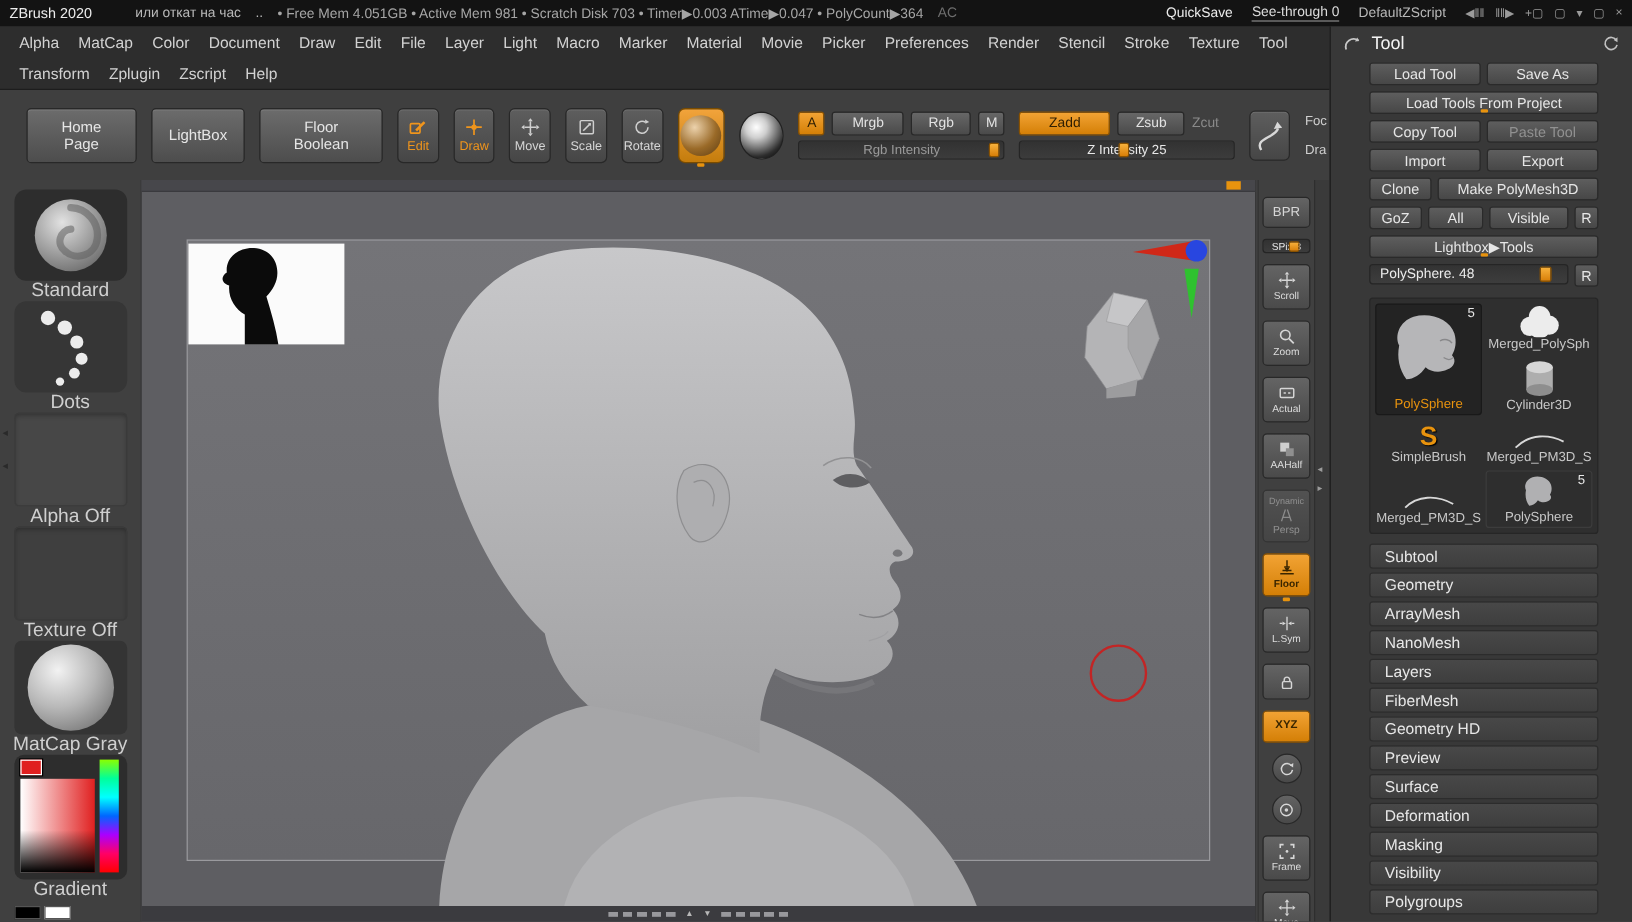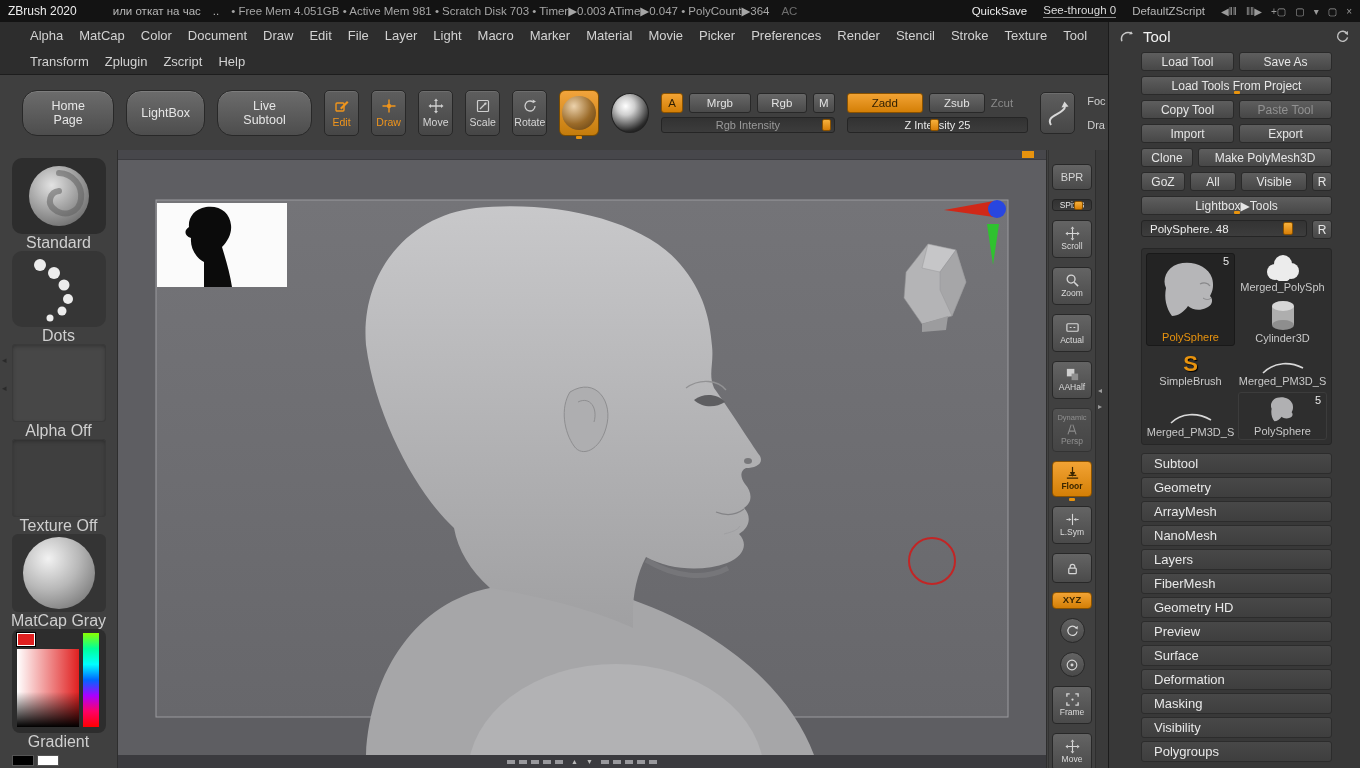--- a/index.html
+++ b/index.html
@@ -12,26 +12,26 @@
 .titlebar .stats{color:#a6a6a6}
 .titlebar .ac{color:#6e6e6e}
 .titlebar .right{margin-left:auto;display:flex;gap:16px;align-items:center}
 .titlebar .qs{color:#ececec}
 .titlebar .st{color:#dcdcdc;border-bottom:1px solid #8a8a8a;padding-bottom:1px}
 .winicons{display:flex;gap:9px;color:#9a9a9a;font-size:10px}
 .winicon{cursor:default}
 
 
 .menubar{position:absolute;left:0;top:22px;width:1108px;height:53px;background:#2d2d2d;border-bottom:1px solid #1d1d1d}
-.menu-row{display:flex;height:26px;align-items:center;padding-left:22px}
+.menu-row{display:flex;height:26px;align-items:center;padding-left:8px}
 .menu-item{padding:0 8px;font-size:13px;color:#d2d2d2;cursor:default}
 
 
 .topshelf{position:absolute;left:0;top:75px;width:1108px;height:75px;background:#3f3f3f;display:flex;align-items:center;padding-left:22px;gap:12px;overflow:hidden}
-.shelf-btn{height:46px;background:linear-gradient(#6c6c6c,#4d4d4d);border:1px solid #282828;border-radius:15px;display:flex;align-items:center;justify-content:center;font-size:12.5px;color:#e6e6e6;box-shadow:inset 0 1px 0 rgba(255,255,255,.12);padding:0 14px;cursor:default}
+.shelf-btn{height:46px;background:linear-gradient(#6c6c6c,#4d4d4d);border:1px solid #282828;border-radius:4px;display:flex;align-items:center;justify-content:center;font-size:12.5px;color:#e6e6e6;box-shadow:inset 0 1px 0 rgba(255,255,255,.12);padding:0 14px;cursor:default}
 .tool-btn{width:37px;height:46px;background:linear-gradient(#5e5e5e,#464646);border:1px solid #282828;border-radius:5px;display:flex;flex-direction:column;align-items:center;justify-content:center;gap:2px;font-size:10.5px;color:#d6d6d6;box-shadow:inset 0 1px 0 rgba(255,255,255,.1)}
 .tool-btn.orange{color:#f0951c}
 .mat-tile{width:42px;height:46px;border-radius:6px;background:linear-gradient(#f2a43c,#c47c0c);border:1px solid #7a4c00;display:flex;align-items:center;justify-content:center;position:relative}
 .mat-tile::after{content:"";position:absolute;bottom:-4px;left:50%;margin-left:-3px;width:6px;height:3px;background:#e8930e;border-radius:1px}
 .mat-sphere{width:34px;height:34px;border-radius:50%;background:radial-gradient(circle at 35% 30%,#ecd2ac,#9a6a28 55%,#5c3c12)}
 .bw-sphere{width:40px;height:40px;border-radius:50%;background:radial-gradient(circle at 38% 32%,#fff,#cfcfcf 26%,#2c2c2c 72%,#000);border:1px solid #222}
 .ctrl-col{display:flex;flex-direction:column;gap:4px}
 .ctrl-row{display:flex;gap:6px;align-items:center}
 .mini-btn{height:20px;background:linear-gradient(#676767,#4a4a4a);border:1px solid #282828;border-radius:3px;font-size:11.5px;color:#e2e2e2;display:flex;align-items:center;justify-content:center}
 .mini-btn.orange{background:linear-gradient(#f2a334,#d47f06);color:#2e1e02;border-color:#8a5200}
@@ -167,21 +167,21 @@
   <span class="menu-item">Transform</span>
       <span class="menu-item">Zplugin</span>
       <span class="menu-item">Zscript</span>
       <span class="menu-item">Help</span>
     </div>
 </div>
 
 <div class="topshelf">
   <button class="shelf-btn">Home Page</button>
   <button class="shelf-btn">LightBox</button>
-  <button class="shelf-btn">Live Subtool</button>
+  <button class="shelf-btn">Floor Boolean</button>
 
   <div class="tool-btn orange">
     <svg width="16" height="16" viewBox="0 0 16 16">
       <rect x="2" y="5" width="8" height="8" rx="1" fill="none" stroke="#f0951c" stroke-width="1.4"></rect>
       <path d="M6 10 L13 3 L14.5 4.5 L7.5 11.5 Z" fill="#f0951c"></path>
     </svg>
     <span>Edit</span>
   </div>
   <div class="tool-btn orange">
     <svg width="16" height="16" viewBox="0 0 16 16">
@@ -451,21 +451,21 @@
       <span class="rs-label">L.Sym</span>
     </div>
 
     <div class="rs-tile" style="height:30px">
       <svg width="15" height="15" viewBox="0 0 16 16">
         <rect x="4" y="7.5" width="8" height="6" rx="1" fill="none" stroke="#d6d6d6" stroke-width="1.3"></rect>
         <path d="M5.5 7.5 V6 a2.5 2.5 0 0 1 5 0 V7.5" fill="none" stroke="#d6d6d6" stroke-width="1.3"></path>
       </svg>
     </div>
 
-    <div class="rs-tile orange" style="height:17px">
+    <div class="rs-tile orange" style="height:27px">
       <span class="rs-label" style="font-size:9.5px">XYZ</span>
     </div>
 
     <div class="rs-circle">
       <svg width="14" height="14" viewBox="0 0 16 16">
         <path d="M12.8 4.6 A5.3 5.3 0 1 0 13.8 8.6" fill="none" stroke="#d6d6d6" stroke-width="1.4"></path>
         <polygon points="14.6,2.2 14.4,6.4 11.2,4.2" fill="#d6d6d6"></polygon>
       </svg>
     </div>
     <div class="rs-circle">

